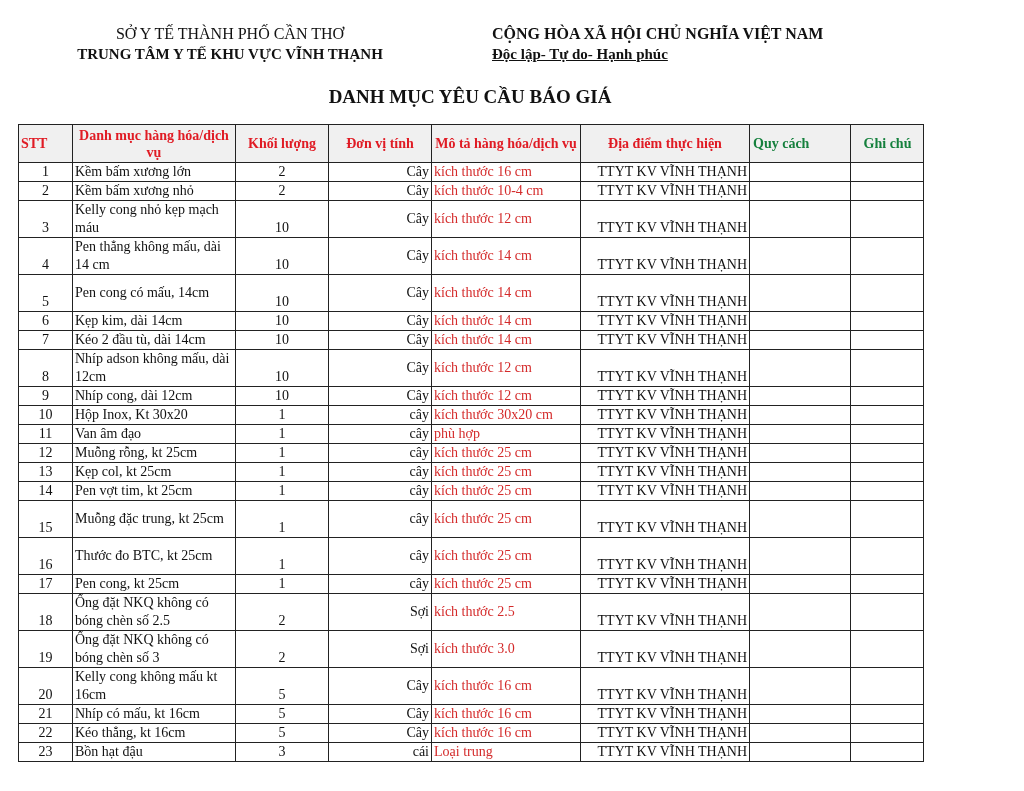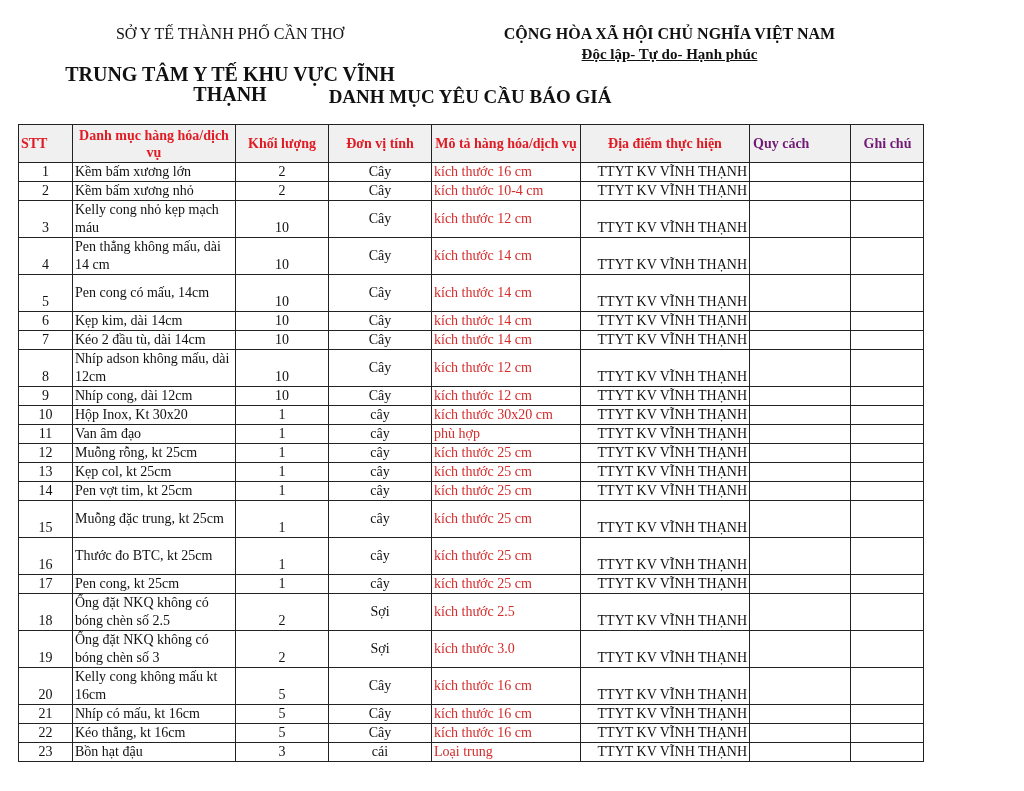--- a/index.html
+++ b/index.html
@@ -17,27 +17,26 @@
     }
     .hdr-left {
       position: absolute;
       left: 30px;
       top: 24px;
       width: 400px;
       text-align: center;
       line-height: 20px;
     }
     .hdr-left .l1 { font-size: 16px; font-weight: normal; }
-    .hdr-left .l2 { font-size: 20px; font-weight: bold; margin-top: 20px; }
+    .hdr-left .l2 { font-size: 15px; font-weight: bold; }
     .hdr-right {
       position: absolute;
-      left: 462px;
+      left: 492px;
       top: 24px;
       width: 415px;
-      text-align: center;
       line-height: 20px;
     }
     .hdr-right .r1 { font-size: 16px; font-weight: bold; }
     .hdr-right .r2 { font-size: 15px; font-weight: bold; text-decoration: underline; font-family: Liberation Serif, serif; }
     .doc-title {
       position: absolute;
       left: 0;
       top: 86px;
       width: 940px;
       text-align: center;
@@ -65,28 +64,28 @@
       background: #f0f0f0;
       font-weight: bold;
       font-size: 14px;
       height: 37px;
       line-height: 17px;
       text-align: center;
       vertical-align: middle;
       white-space: normal;
     }
     table.items th.red { color: #e01b24; }
-    table.items th.black { color: #701a75; text-align: left; padding-left: 3px; }
+    table.items th.black { color: #15803d; text-align: left; padding-left: 3px; }
     table.items th.stt-h { color: #e01b24; text-align: left; padding-left: 2px; }
     table.items td { height: 18px; }
     table.items tr.tall td { height: 36px; }
     td.c-stt { text-align: center; vertical-align: bottom; }
     td.c-name { text-align: left; white-space: normal !important; vertical-align: middle; line-height: 18px; }
     td.c-qty { text-align: center; vertical-align: bottom; }
-    td.c-unit { text-align: center; vertical-align: middle; }
+    td.c-unit { text-align: right; vertical-align: middle; }
     td.c-desc { text-align: left; color: #d42a2a; vertical-align: middle; margin-left: 24px; }
     td.c-loc { text-align: right; vertical-align: bottom; }
     td.c-spec, td.c-note { vertical-align: middle; }
     tr.short td { vertical-align: middle; }
   </style>
 </head>
 <body>
 
 <div class="hdr-left">
   <div class="l1">SỞ Y TẾ THÀNH PHỐ CẦN THƠ</div>

